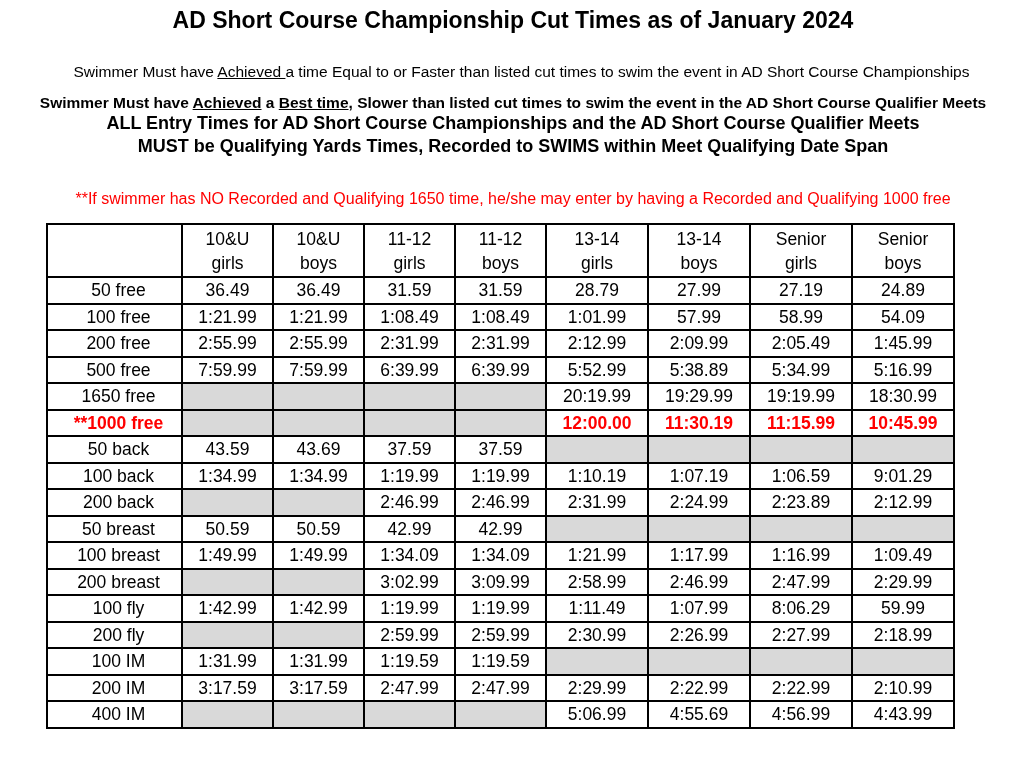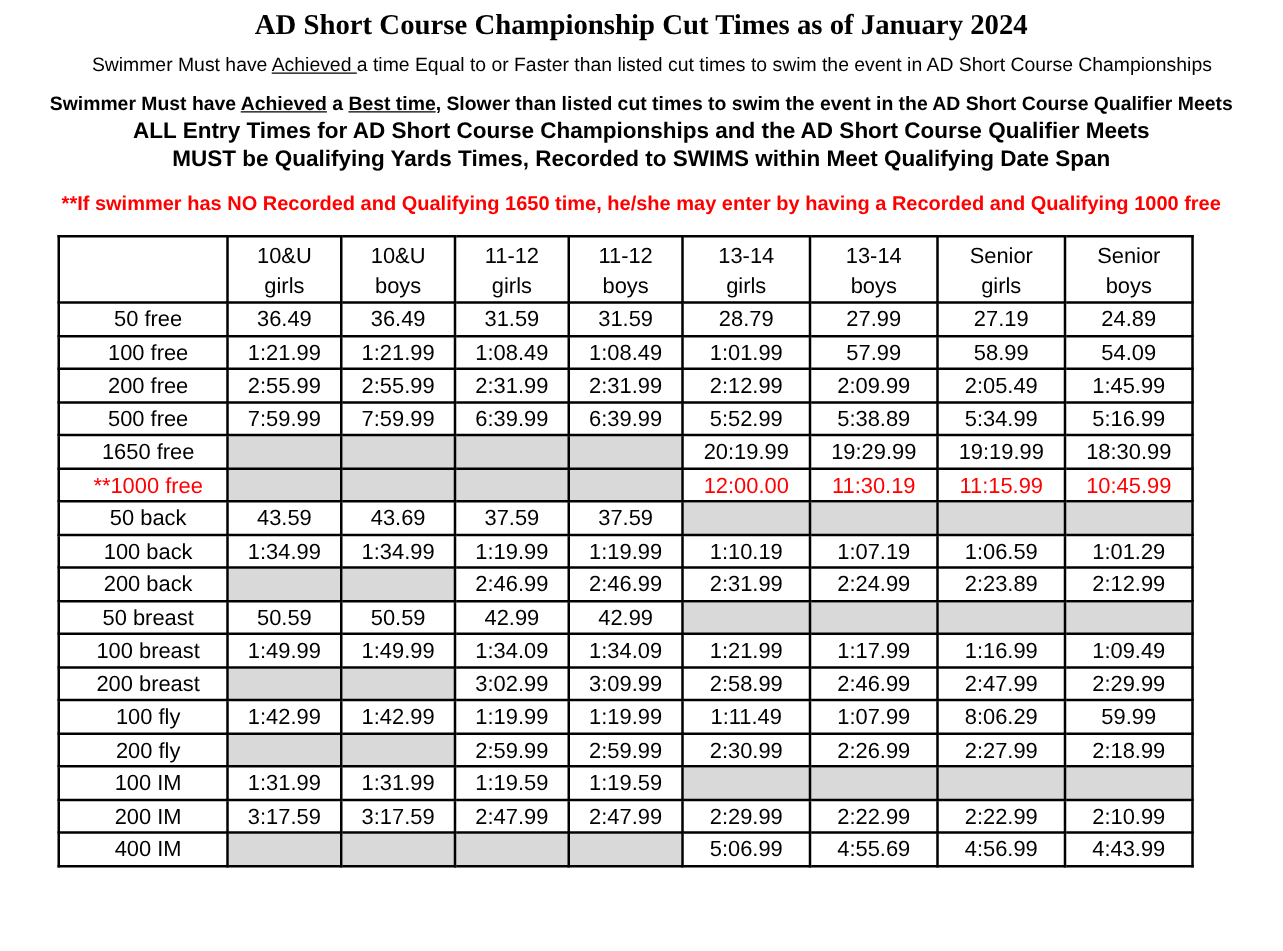--- a/index.html
+++ b/index.html
@@ -7,53 +7,53 @@
     --gray:#d9d9d9;
     --border:#000000;
   }
   html,body{margin:0;padding:0;background:#ffffff;}
   body{
     width:1026px;height:761px;overflow:hidden;
     font-family:"Liberation Sans", sans-serif;color:#000;
   }
   .page-title{
     margin:7px 0 0 0;text-align:center;
-    font-size:23px;font-weight:bold;letter-spacing:0px;font-family:Liberation Serif, serif;
+    font-size:23px;font-weight:bold;letter-spacing:0px;
   }
   .note{text-align:center;font-size:15.5px;font-weight:normal;margin:0;}
-  .note-1{margin-top:11px;padding-left:17px;}
+  .note-1{margin-top:29px;padding-left:17px;}
   .note-2{margin-top:13px;font-weight:bold;}
   .u{text-decoration:underline;white-space:pre;}
   .bold-block{
     text-align:center;font-weight:bold;
     font-size:18px;line-height:23px;
   }
   .red-note{
-    margin-top:16px;text-align:center;font-weight:bold;
+    margin-top:32px;text-align:center;font-weight:normal;
     font-size:16px;color:var(--red);
   }
   table.cut-times{
     border-collapse:collapse;table-layout:fixed;
     margin:15px 0 0 46px;
   }
   table.cut-times th,
   table.cut-times td{
     border:2px solid var(--border);
     font-size:17.5px;text-align:center;vertical-align:middle;
     padding:0;height:24.5px;line-height:24.5px;
     overflow:hidden;white-space:nowrap;
   }
   table.cut-times thead th{
     font-weight:normal;height:51px;line-height:24px;
   }
   table.cut-times td.label{
     text-align:center;padding-left:8px;
   }
   table.cut-times td.gray{background:var(--gray);}
-  table.cut-times tr.red td{color:var(--red);}
+  table.cut-times tr.red td{color:var(--red);font-weight:bold;}
 </style>
 </head>
 <body>
 
 <div>
 
   <h1 class="page-title">AD Short Course Championship Cut Times as of January 2024</h1>
 
   <p class="note note-1"><span>Swimmer Must have </span><span class="u">Achieved </span><span>a time Equal to or Faster than listed cut times to swim the event in AD Short Course Championships</span></p>
 
@@ -195,21 +195,21 @@
         </tr>
         <tr>
           <td class="label">100 back</td>
           <td>1:34.99</td>
           <td>1:34.99</td>
           <td>1:19.99</td>
           <td>1:19.99</td>
           <td>1:10.19</td>
           <td>1:07.19</td>
           <td>1:06.59</td>
-          <td>1:01.29</td>
+          <td>9:01.29</td>
         </tr>
         <tr>
           <td class="label">200 back</td>
           <td class="gray"></td>
           <td class="gray"></td>
           <td>2:46.99</td>
           <td>2:46.99</td>
           <td>2:31.99</td>
           <td>2:24.99</td>
           <td>2:23.89</td>

